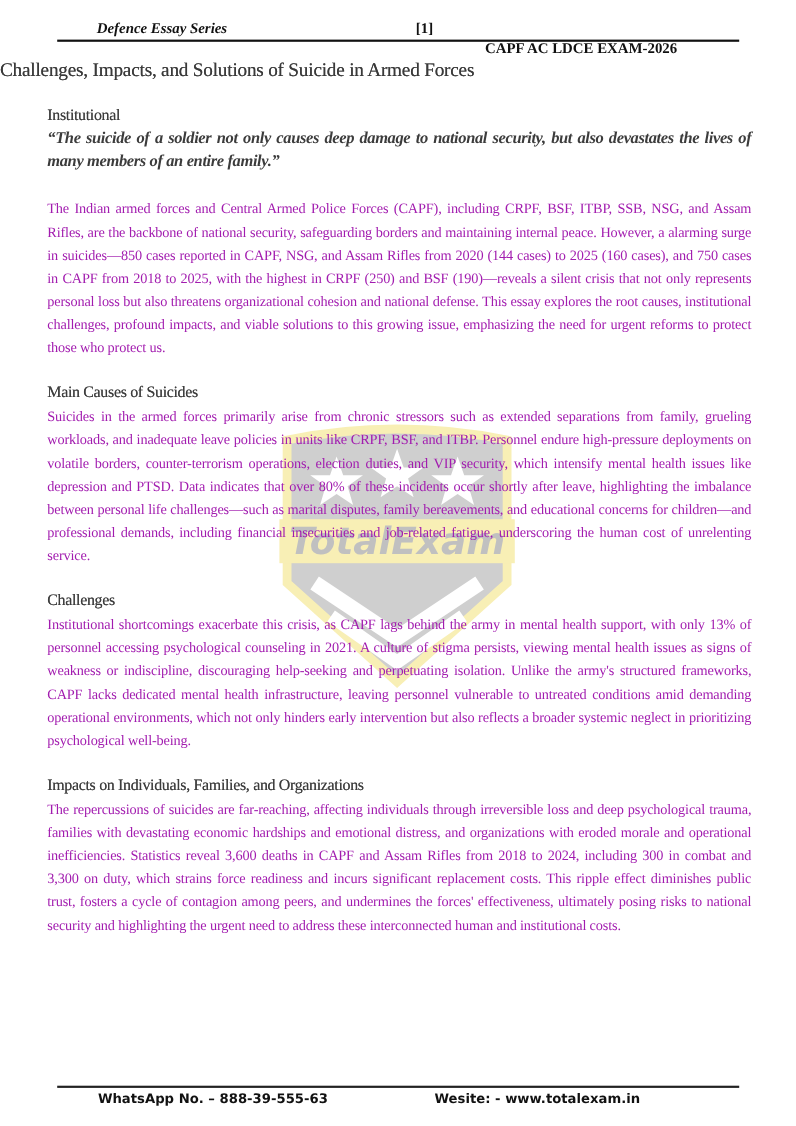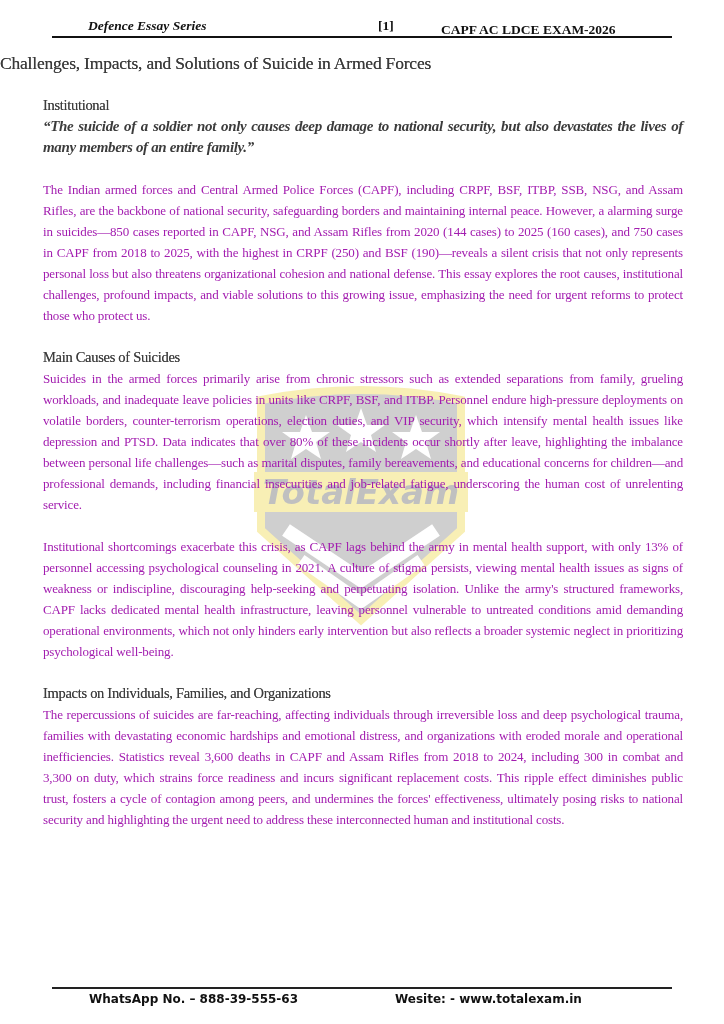--- a/index.html
+++ b/index.html
@@ -7,21 +7,21 @@
       width: 724px; height: 1024px; position: relative; overflow: hidden;
       background: #ffffff; color: #111;
       font-family: "Liberation Serif", "DejaVu Serif", serif;
     }
     .page { position: absolute; left: 0; top: 0; width: 724px; height: 1024px; }
 
     
     .hdr { position: absolute; top: 16px; left: 52px; width: 620px; height: 20px; font-weight: bold; font-size: 13.5px; }
     .hdr .series { position: absolute; left: 36px; top: 2px; font-style: italic; }
     .hdr .pageno { position: absolute; left: 326px; top: 2px; }
-    .hdr .exam { position: absolute; left: 389px; top: 6px; }
+    .hdr .exam { position: absolute; left: 389px; top: 20px; }
     .hdr-rule { position: absolute; top: 36px; left: 52px; width: 620px; height: 0; border-top: 2px solid #111; }
 
     .title {
       position: absolute; top: 53px; left: 0; width: 724px; text-align: left;
       font-size: 17.5px; color: #3a3a3a; letter-spacing: -0.2px;
       text-shadow: 0 0 0.6px #555;
     }
 
     
     .watermark { position: absolute; left: 246px; top: 380px; width: 230px; height: 250px; opacity: 0.55; z-index: 0; font-style: italic; }
@@ -84,20 +84,21 @@
     </section>
     <div class="gap"></div>
 
     <section>
       <div class="sec-head">Main Causes of Suicides</div>
       <div class="para">Suicides in the armed forces primarily arise from chronic stressors such as extended separations from family, grueling workloads, and inadequate leave policies in units like CRPF, BSF, and ITBP. Personnel endure high-pressure deployments on volatile borders, counter-terrorism operations, election duties, and VIP security, which intensify mental health issues like depression and PTSD. Data indicates that over 80% of these incidents occur shortly after leave, highlighting the imbalance between personal life challenges—such as marital disputes, family bereavements, and educational concerns for children—and professional demands, including financial insecurities and job-related fatigue, underscoring the human cost of unrelenting service.</div>
     </section>
     <div class="gap"></div>
 
     <section>
+      <div class="sec-head">Challenges</div>
       <div class="para">Institutional shortcomings exacerbate this crisis, as CAPF lags behind the army in mental health support, with only 13% of personnel accessing psychological counseling in 2021. A culture of stigma persists, viewing mental health issues as signs of weakness or indiscipline, discouraging help-seeking and perpetuating isolation. Unlike the army's structured frameworks, CAPF lacks dedicated mental health infrastructure, leaving personnel vulnerable to untreated conditions amid demanding operational environments, which not only hinders early intervention but also reflects a broader systemic neglect in prioritizing psychological well-being.</div>
     </section>
     <div class="gap"></div>
 
     <section>
       <div class="sec-head">Impacts on Individuals, Families, and Organizations</div>
       <div class="para">The repercussions of suicides are far-reaching, affecting individuals through irreversible loss and deep psychological trauma, families with devastating economic hardships and emotional distress, and organizations with eroded morale and operational inefficiencies. Statistics reveal 3,600 deaths in CAPF and Assam Rifles from 2018 to 2024, including 300 in combat and 3,300 on duty, which strains force readiness and incurs significant replacement costs. This ripple effect diminishes public trust, fosters a cycle of contagion among peers, and undermines the forces' effectiveness, ultimately posing risks to national security and highlighting the urgent need to address these interconnected human and institutional costs.</div>
     </section>
   </div>
 

